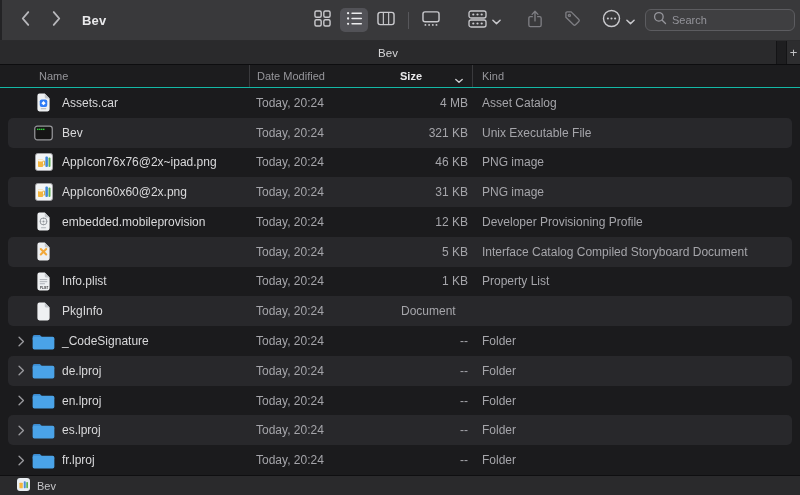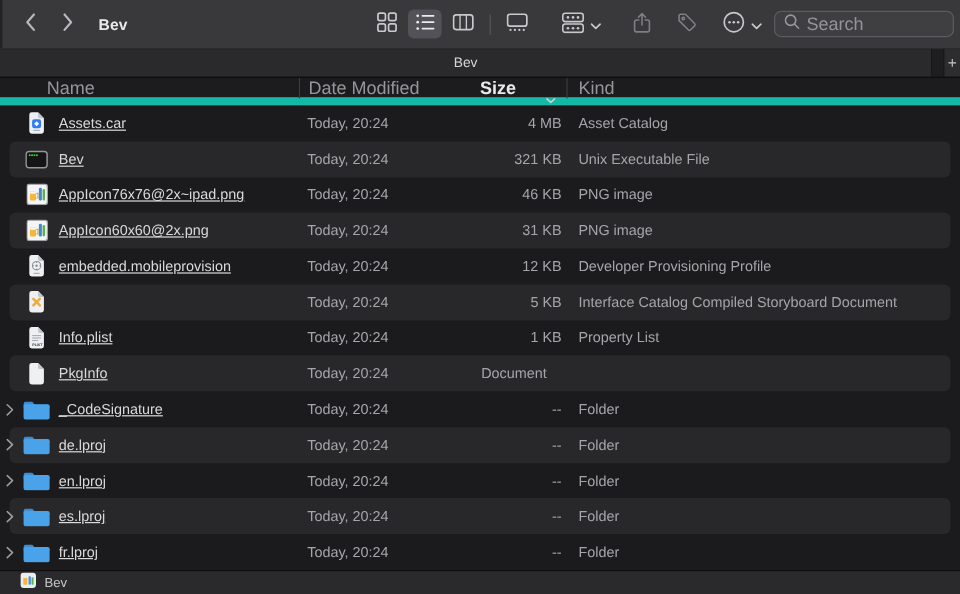--- a/index.html
+++ b/index.html
@@ -20,47 +20,47 @@
   .view-btn { background:none; border:none; width:28px; height:24px; display:flex; align-items:center; justify-content:center; border-radius:5px; cursor:pointer; }
   .view-btn.selected { background:var(--selected-view-bg); }
   .tb-sep { width:1px; height:17px; background:#57575b; margin:0 4px; }
   .actions-group { left:462px; }
   .action-btn { background:none; border:none; display:flex; align-items:center; gap:5px; cursor:pointer; padding:2px 4px; }
   .sp18 { margin-left:18px; } .sp14 { margin-left:13px; }
   .search-field { position:absolute; right:5px; top:9px; width:150px; height:22px;
     border:1px solid #5c5c60; border-radius:6px; background:rgba(255,255,255,0.03);
     display:flex; align-items:center; padding:0 7px; gap:5px; }
   .search-field input { background:transparent; border:none; outline:none; width:100%;
-    font-size:15px; color:#e0e0e2; font-family:inherit; }
+    font-size:11px; color:#e0e0e2; font-family:inherit; }
   .search-field input::placeholder { color:#93939a; }
   
   .tabbar { height:24px; flex:0 0 24px; background:var(--tabbar-bg); display:flex; align-items:stretch; border-top:1px solid #2b2b2d; }
   .tab { flex:1; background:var(--tab-active-bg); display:flex; align-items:center; justify-content:center;
     font-size:11.5px; color:#d6d6d8; border-right:1px solid #141416; cursor:pointer; }
   .tab-gap { width:9px; }
   .newtab-btn { width:14px; background:#2d2d2f; border:none; border-left:1px solid #141416; color:#c3c3c6;
     font-size:13px; line-height:1; display:flex; align-items:center; justify-content:center; cursor:pointer; padding:0; }
   
   .colhead { height:24px; flex:0 0 24px; background:var(--header-bg); display:grid;
-    grid-template-columns:249px 142px 81px 1fr; border-top:1px solid #0d0d0f; border-bottom:7px solid #14b8a6;
-    font-size:15px; color:#96969b; }
+    grid-template-columns:249px 142px 81px 1fr; border-top:1px solid #0d0d0f; border-bottom:1px solid #14b8a6;
+    font-size:11px; color:#96969b; }
   .colhead .hc { display:flex; align-items:center; position:relative; cursor:pointer; }
   .hc-name { padding-left:39px; }
   .hc-date { padding-left:7px; border-left:1px solid #3a3a3d; }
   .hc-size { padding-left:9px; color:#eaeaec; font-weight:bold; }
   .hc-kind { padding-left:9px; border-left:1px solid #3a3a3d; }
   .sort-ind { position:absolute; right:9px; top:9px; }
   
   .list { flex:1 1 auto; background:var(--list-bg); overflow:hidden; }
   .row { position:relative; height:29.77px; display:grid; grid-template-columns:249px 142px 81px 1fr;
     font-size:12px; cursor:default; }
   .row.alt::before { content:""; position:absolute; top:0; bottom:0; left:8px; right:8px;
     background:var(--row-alt-bg); border-radius:5px; }
   .row > div { position:relative; z-index:1; display:flex; align-items:center; overflow:hidden; white-space:nowrap; }
-  .cell-name { padding-left:5px;text-decoration:underline; }
+  .cell-name { padding-left:18px; }
   .disclosure { width:14px; display:flex; align-items:center; justify-content:flex-start; flex:0 0 14px; }
   .icon-box { width:23px; height:22px; flex:0 0 23px; display:flex; align-items:center; justify-content:center; margin-right:7px; }
   .fname { color:var(--text-primary); }
   .cell-date { padding-left:7px; color:var(--text-secondary); }
   .cell-size { justify-content:flex-end; padding-right:4px; color:var(--text-secondary); }
   .cell-kind { padding-left:10px; color:var(--text-secondary); }
   
   .statusbar { height:20px; flex:0 0 20px; background:var(--statusbar-bg); border-top:1px solid #0f0f11;
     display:flex; align-items:center; padding-left:17px; gap:7px; }
   .statusbar .path-label { font-size:11px; color:#c6c6c9; }

